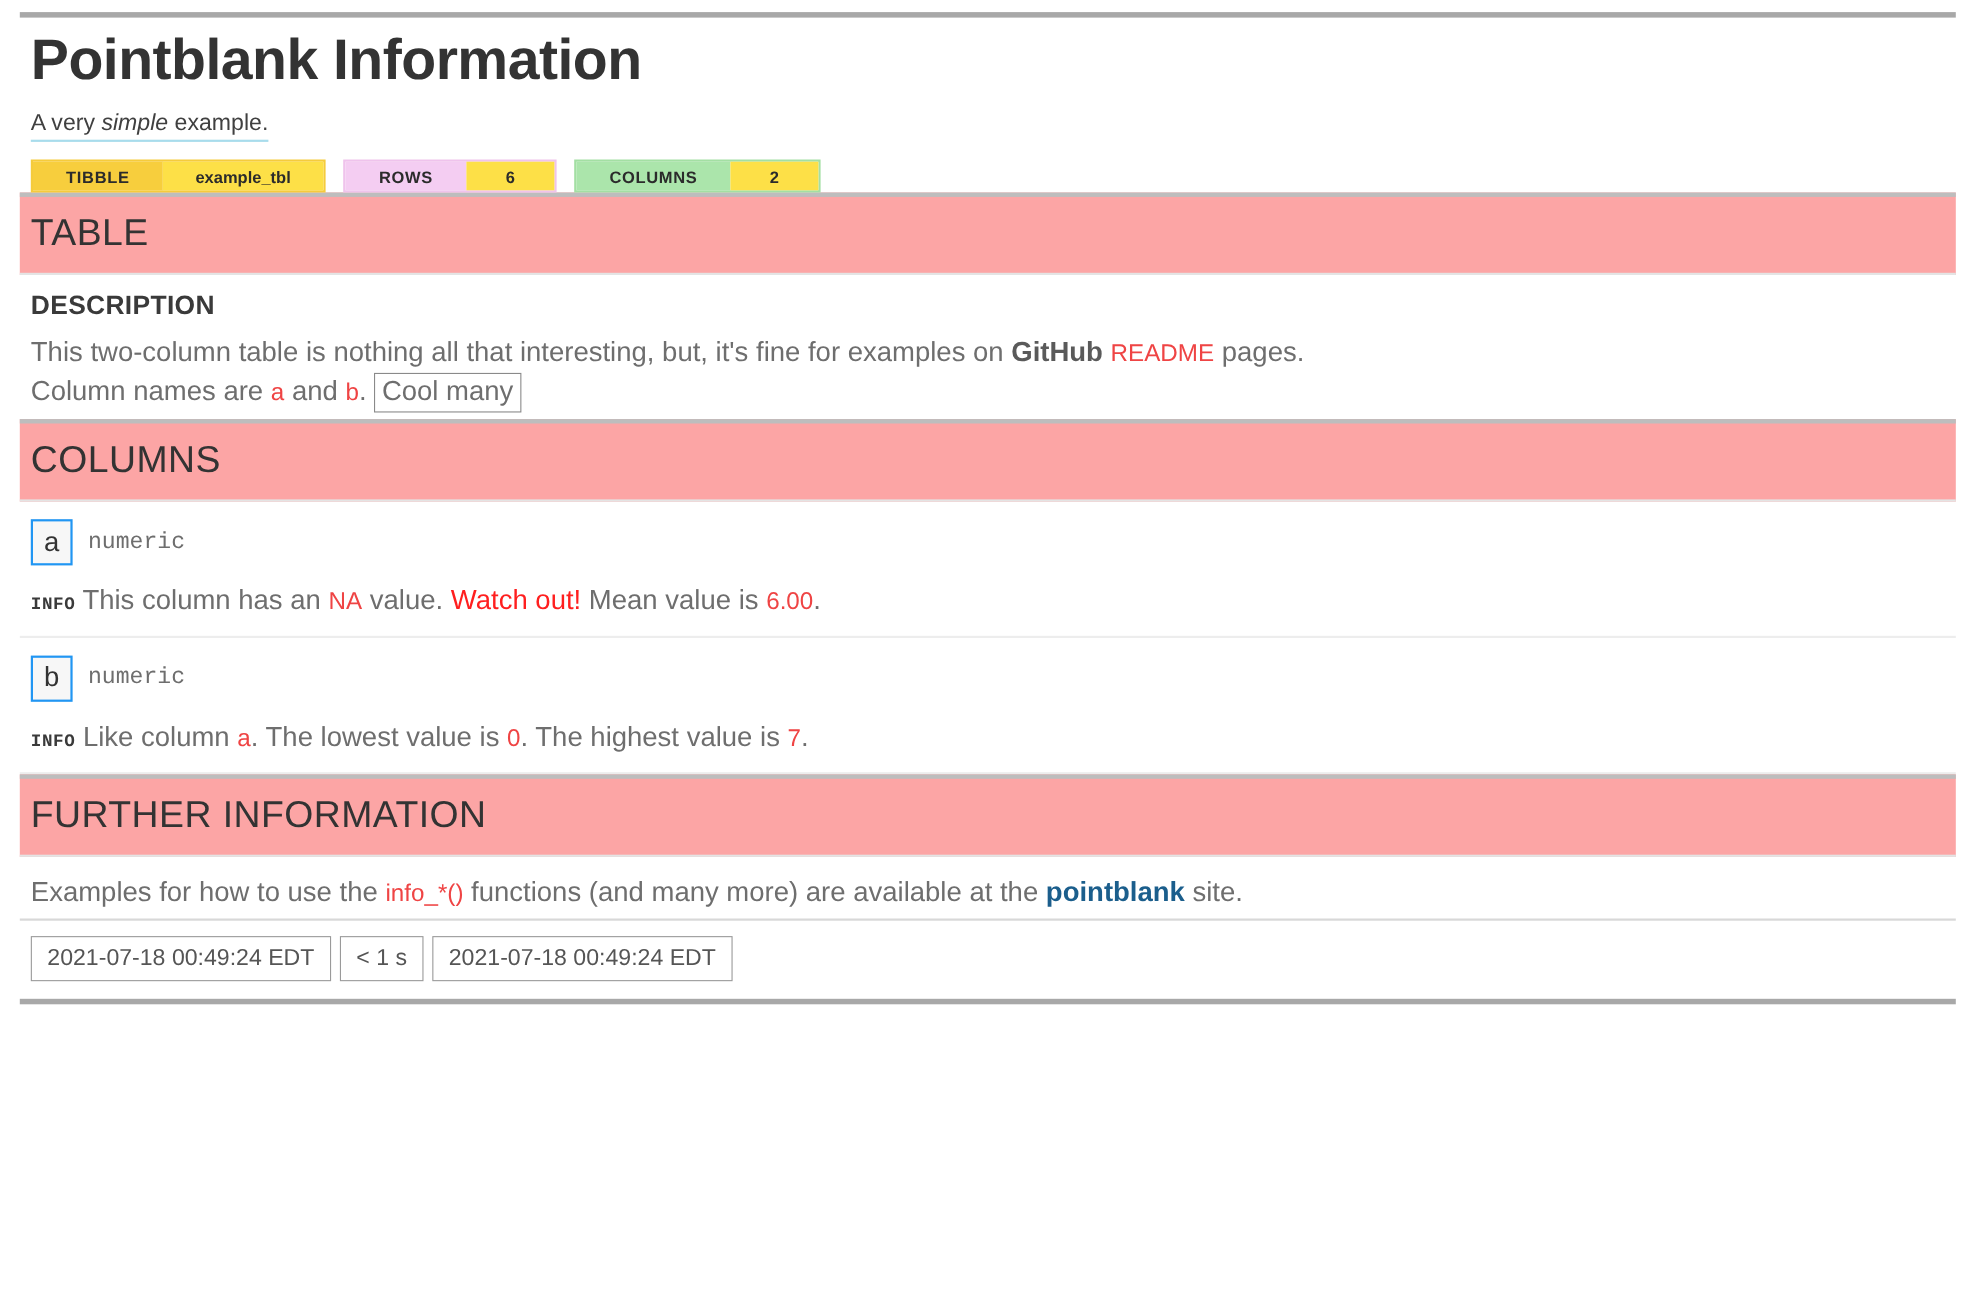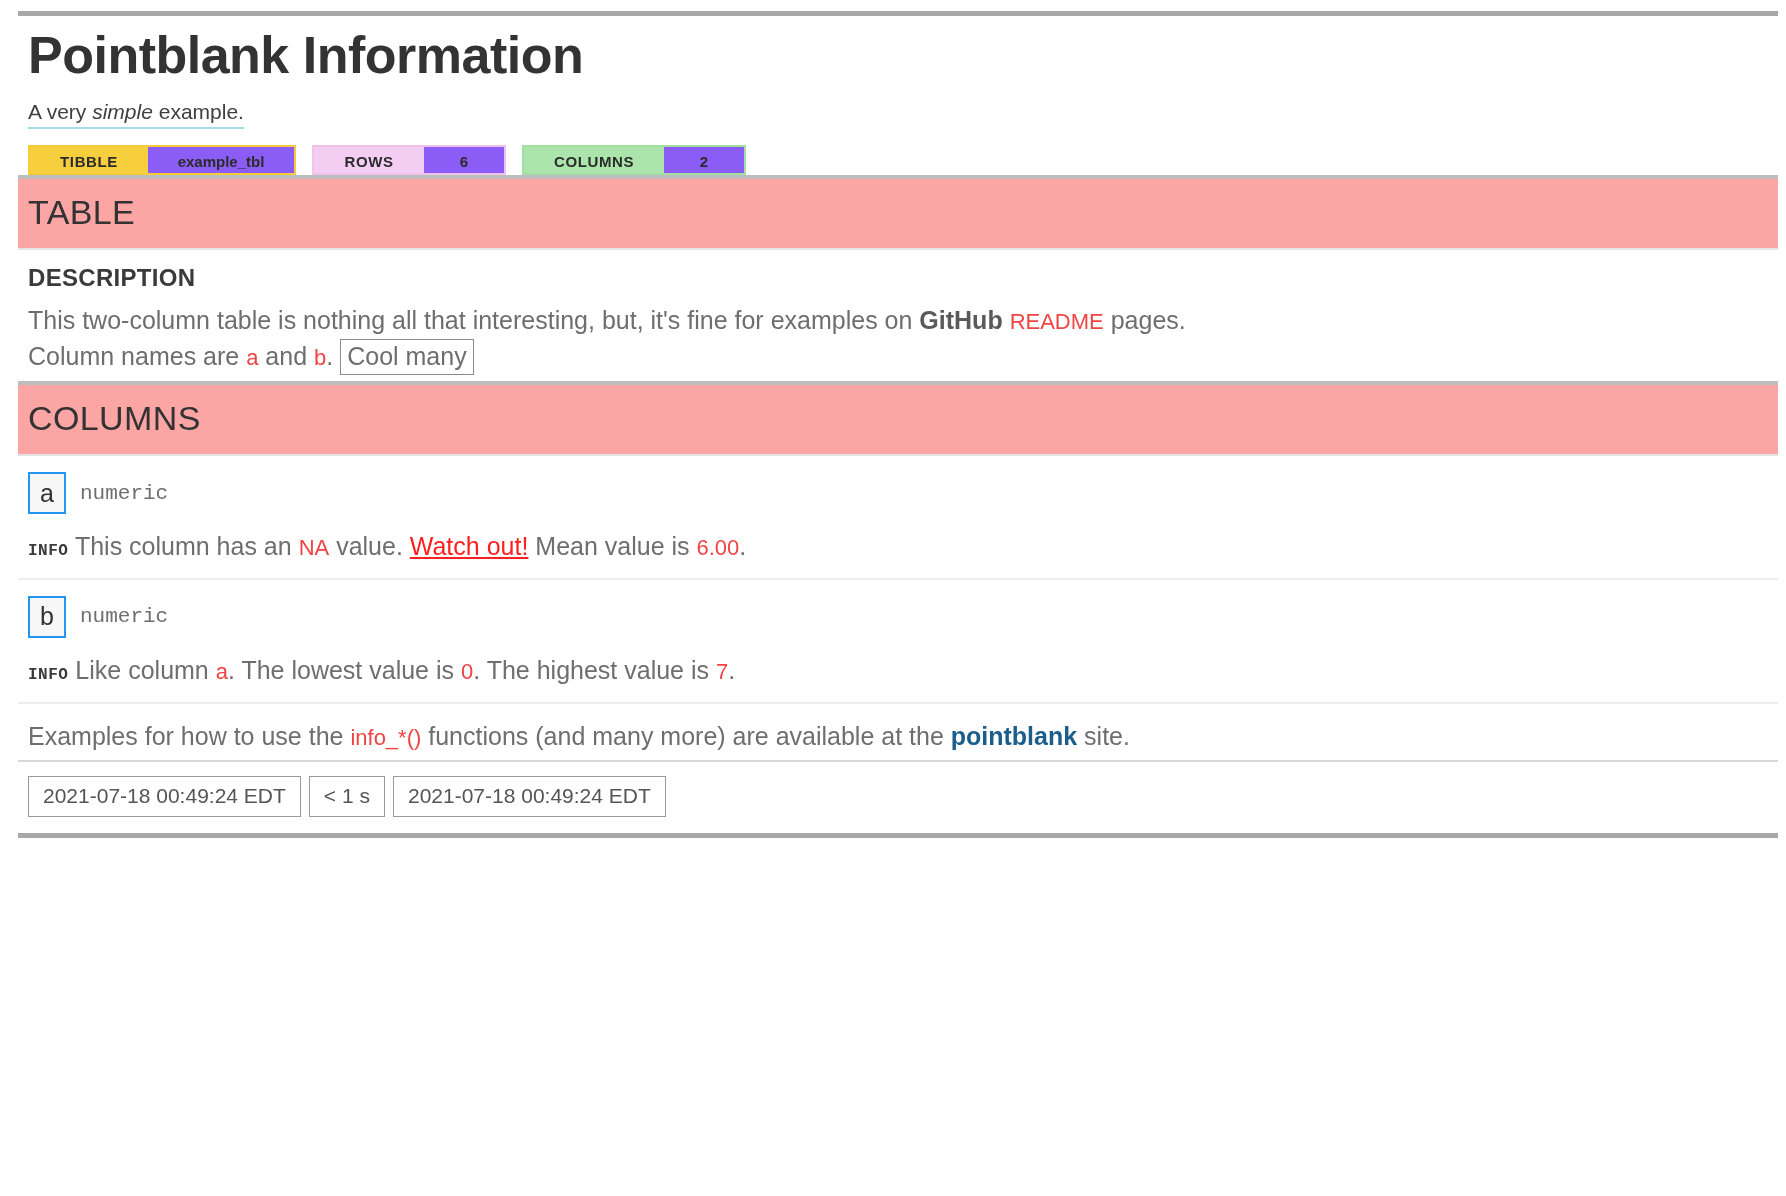--- a/index.html
+++ b/index.html
@@ -70,21 +70,21 @@
   .badge .k {
     padding: 0 16px;
     text-align: center;
     color: #2b2b2b;
     letter-spacing: 0.6px;
     font-size: 15px;
   }
   .badge .v {
     padding: 0 16px;
     text-align: center;
-    background: #8b5cf6;
+    background: #fde047;
     color: #2b2b2b;
     min-width: 72px;
     font-size: 15px;
   }
   .badge.tibble { border: 2px solid #F5CB3C; }
   .badge.tibble .k { background: #F7CE3D; min-width: 118px; }
   .badge.tibble .v { min-width: 146px; }
 
   .badge.rows { border: 2px solid #EFC3EC; }
   .badge.rows .k { background: #F4CDF2; min-width: 110px; }
@@ -136,21 +136,21 @@
     color: #ef4444;
   }
   .boxed {
     display: inline-block;
     border: 1px solid #8a8a8a;
     padding: 1px 6px 3px 6px;
     line-height: 1.2;
     color: #6e6e6e;
     vertical-align: baseline;
   }
-  .red { color: #FF1F1F; text-decoration: underline; }
+  .red { color: #FF1F1F; }
   .link-strong { color: #1B5E8C; font-weight: bold; }
 
   
   .col-row {
     width: 1760px;
     padding: 16px 10px 8px 10px;
     border-bottom: 2px solid #EDEDED;
   }
   .col-row.last { border-bottom: 2px solid #EDEDED; }
   .col-head { display: flex; align-items: center; gap: 14px; }
@@ -271,20 +271,23 @@
     <div class="col-head">
       <div class="col-chip">b</div>
       <div class="col-type">numeric</div>
     </div>
     <div class="col-info">
       <span class="info-tag">INFO</span>
       <span>Like column </span><code>a</code><span>. The lowest value is </span><code>0</code><span>. The highest value is </span><code>7</code><span>.</span>
     </div>
   </div>
 
+  <div class="band">
+    <h2>FURTHER INFORMATION</h2>
+  </div>
 
   <div class="sub">
     <div class="body-text">
       <span>Examples for how to use the </span><code>info_*()</code><span> functions (and many more) are available at the </span><span class="link-strong">pointblank</span><span> site.</span>
     </div>
   </div>
 
   <div class="footer-wrap">
     <div class="footer-row">
       <div class="fbox">2021-07-18 00:49:24 EDT</div>

